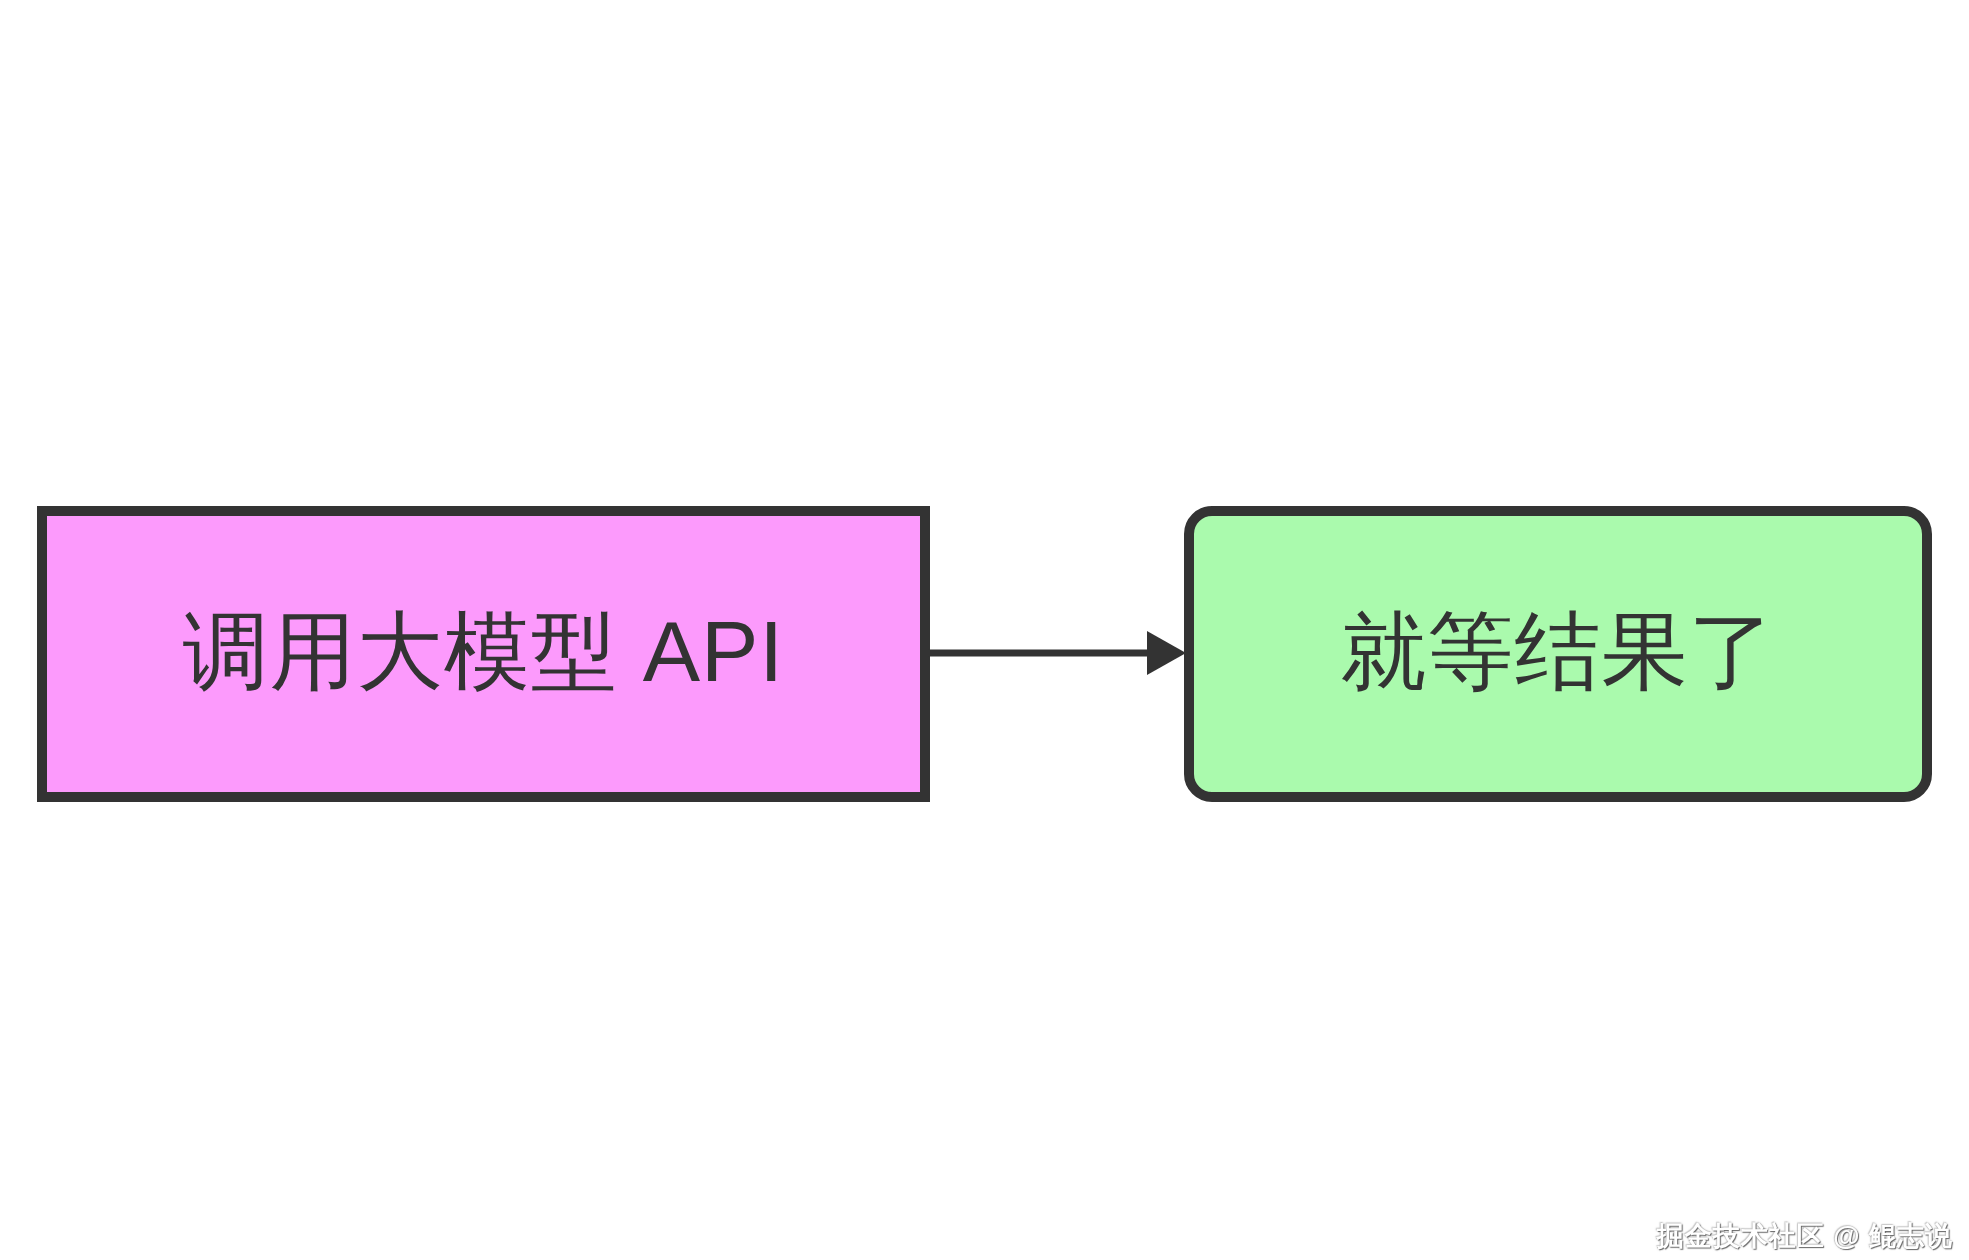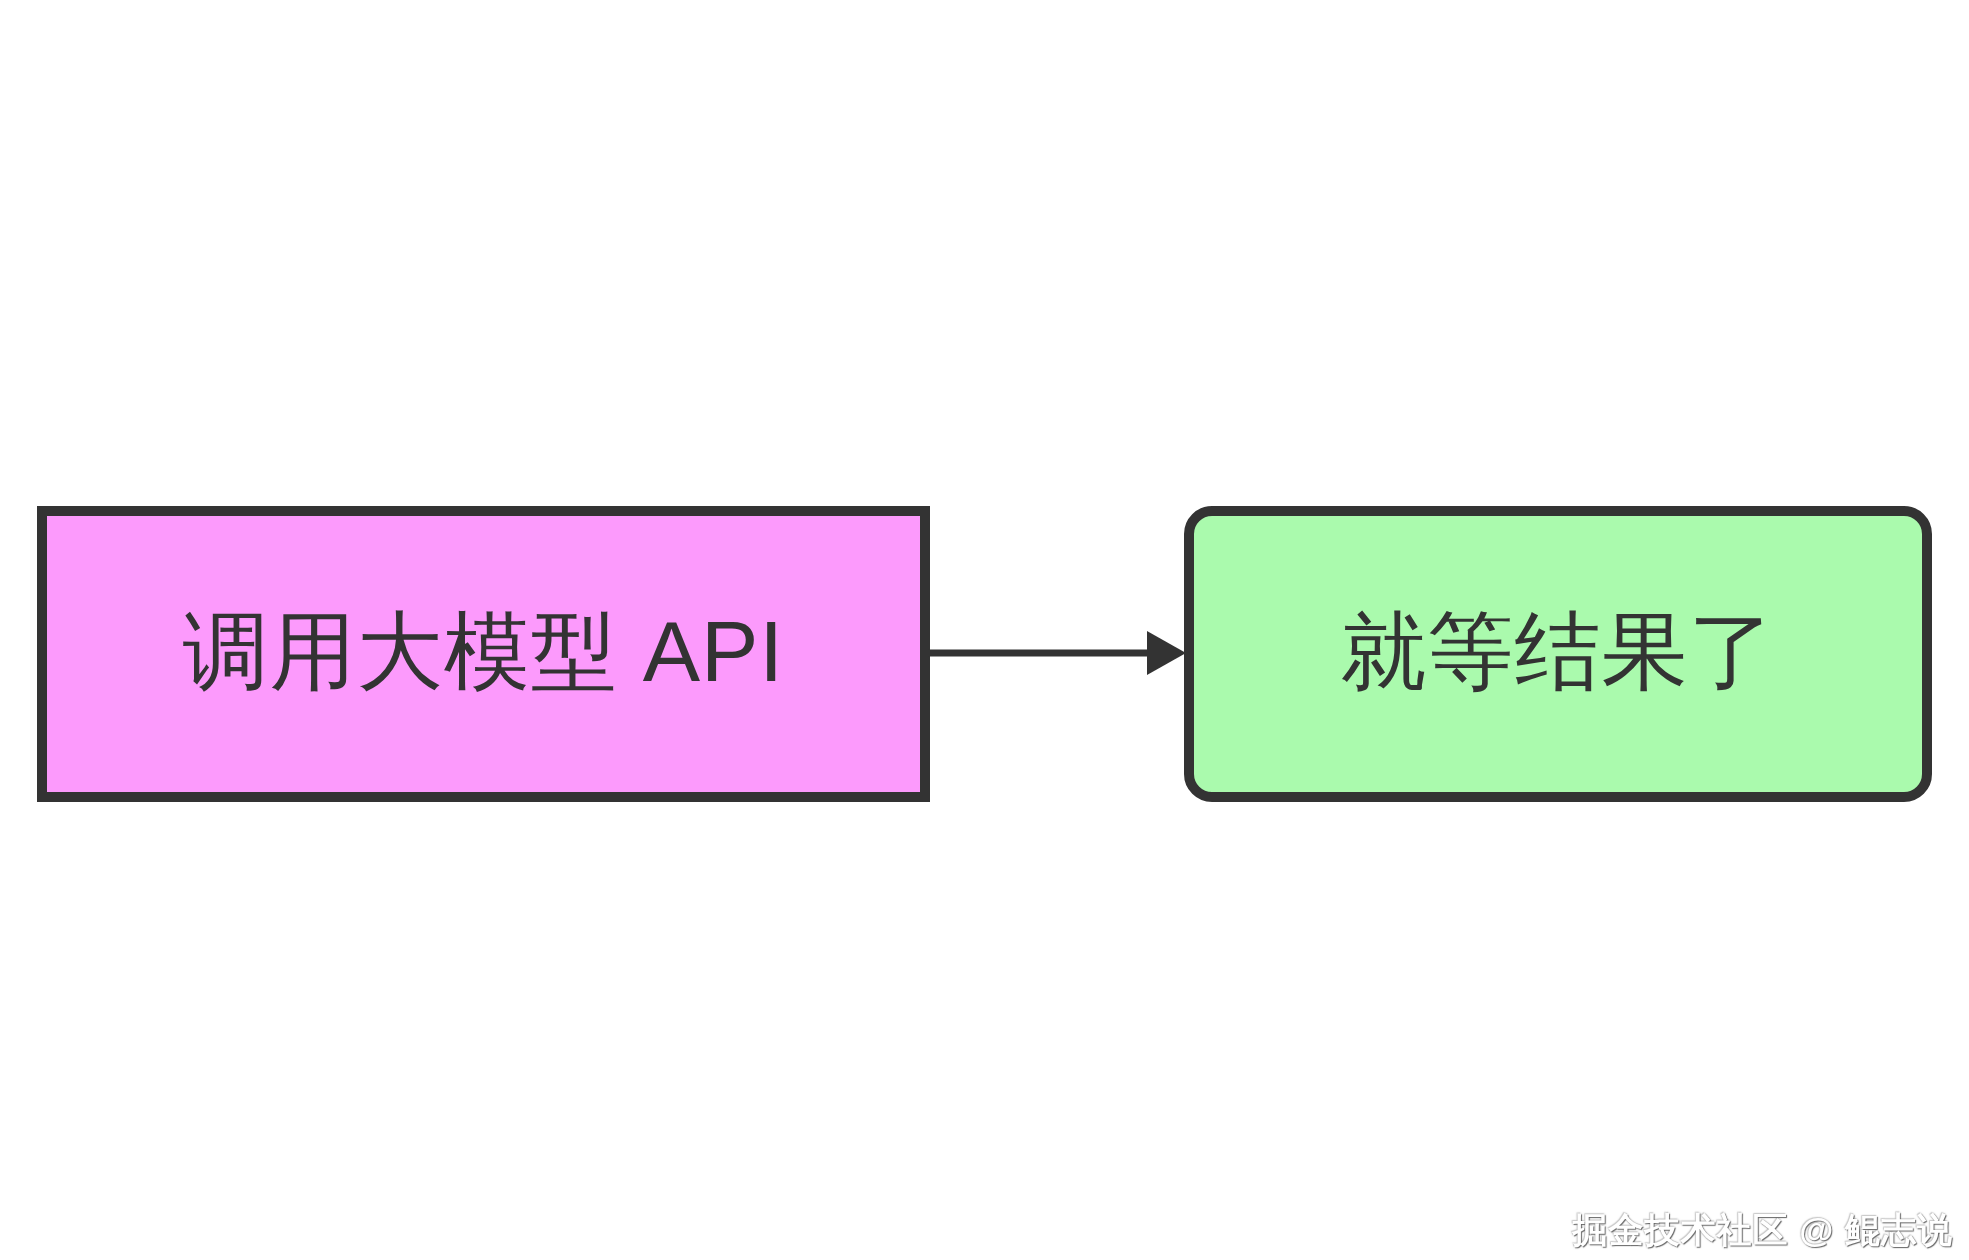--- a/index.html
+++ b/index.html
@@ -54,21 +54,21 @@
   }
   .edge svg {
     display: block;
     width: 100%;
     height: 100%;
   }
   .watermark {
     position: absolute;
     right: 16px;
     bottom: 30px;
-    font-size: 35px;
+    font-size: 27px;
     font-weight: bold;
     color: #ffffff;
     letter-spacing: 1px;
     white-space: nowrap;
     text-shadow:
       1px 1px 1px rgba(90, 90, 90, 0.9),
       -1px -1px 1px rgba(175, 175, 175, 0.55),
       0 0 2px rgba(120, 120, 120, 0.6);
   }
 </style>

